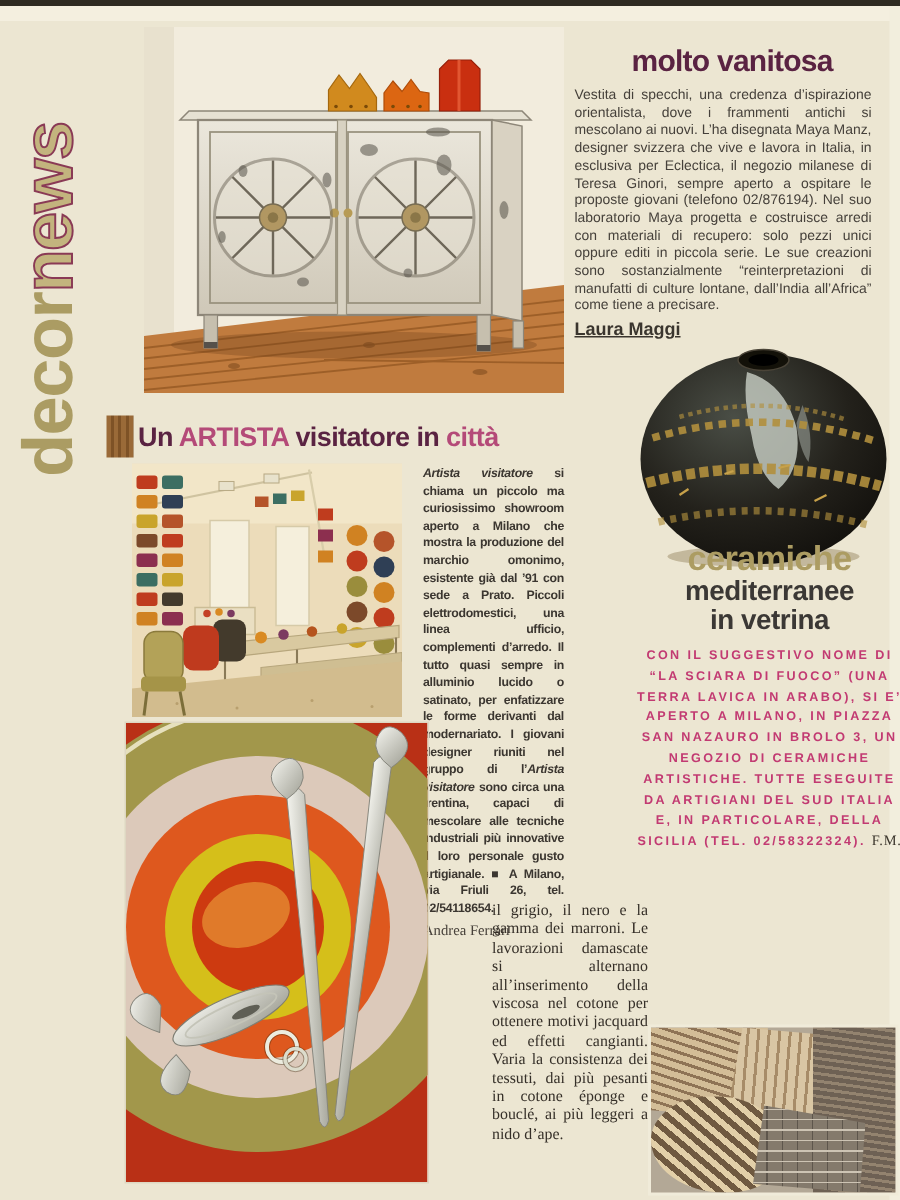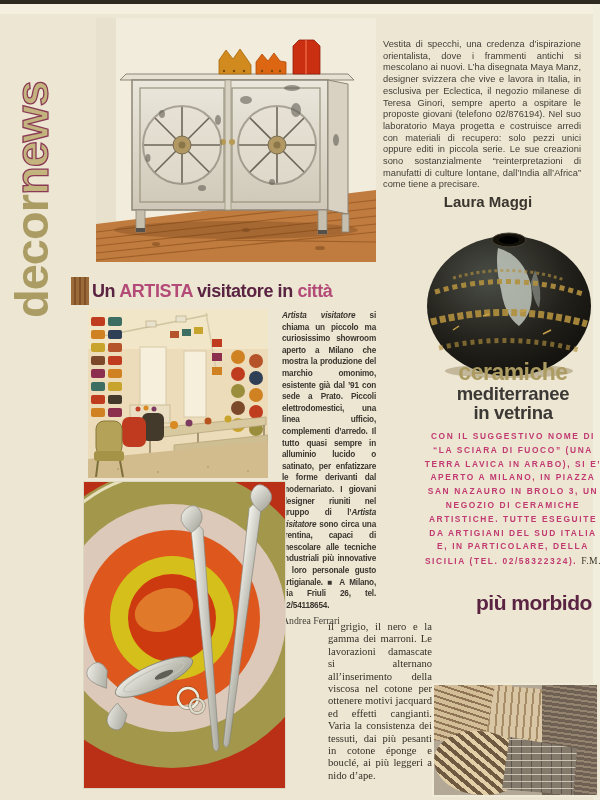--- a/index.html
+++ b/index.html
@@ -49,21 +49,21 @@
        background-image:repeating-linear-gradient(0deg,transparent 0 6px,#cdc4b4 6px 7px),
                         repeating-linear-gradient(90deg,transparent 0 9px,#5e564c 9px 10px);
        clip-path:polygon(10% 0,100% 20%,95% 100%,0 90%);}
 
   
   .art-credenza{position:absolute;left:383px;top:33px;width:210px;}
   .t-line1{font-size:21px;font-weight:bold;color:#5a2342;letter-spacing:-0.5px;line-height:23px;white-space:nowrap;}
   .gold{color:#ac9c62;}
   .t-line2{font-size:20px;font-weight:bold;color:#5a2342;letter-spacing:-0.5px;line-height:21px;margin-left:38px;margin-top:-2px;}
   .cred-body{margin:6px 12px 0 0;font-size:9.3px;line-height:11.7px;text-align:justify;color:#45403a;}
-  .author-r{margin:2px 0 0 0;text-align:center;font-weight:bold;font-size:15px;color:#3a352e;}
+  .author-r{margin:2px 0 0 0;text-align:left;font-weight:bold;font-size:12px;color:#3a352e;text-decoration:underline;}
 
   
   .t-artista{position:absolute;left:92px;top:281px;font-size:18px;font-weight:bold;color:#5a2342;letter-spacing:-0.4px;white-space:nowrap;}
   .mag{color:#b44a78;}
   .artista-col{position:absolute;left:282px;top:310px;width:94px;}
   .artista-body{margin:0;font-size:8.2px;font-weight:bold;line-height:11.6px;letter-spacing:-0.2px;text-align:justify;color:#3b3630;}
   .ital{font-style:italic;}
   .artista-author{margin:4px 0 0 0;font-family:"Liberation Serif",serif;font-size:9.8px;color:#47413a;}
 
   
@@ -176,20 +176,21 @@
         <circle cx="138" cy="53" r="1.2"></circle>
         <circle cx="148" cy="53" r="1.2"></circle>
         <circle cx="166" cy="53" r="1.2"></circle>
         <circle cx="176" cy="53" r="1.2"></circle>
         <circle cx="184" cy="53" r="1.2"></circle>
       </g>
 </svg>
 </div>
 
 <div class="art-credenza">
+  <div class="t-line2">molto vanitosa</div>
   <p class="cred-body">Vestita di specchi, una credenza d’ispirazione orientalista, dove i frammenti antichi si mescolano ai nuovi. L’ha disegnata Maya Manz, designer svizzera che vive e lavora in Italia, in esclusiva per Eclectica, il negozio milanese di Teresa Ginori, sempre aperto a ospitare le proposte giovani (telefono 02/876194). Nel suo laboratorio Maya progetta e costruisce arredi con materiali di recupero: solo pezzi unici oppure editi in piccola serie. Le sue creazioni sono sostanzialmente “reinterpretazioni di manufatti di culture lontane, dall’India all’Africa” come tiene a precisare.</p>
   <p class="author-r">Laura Maggi</p>
 </div>
 
 <div class="t-artista">
   <span>Un</span>
   <span class="mag">ARTISTA</span>
   <span>visitatore in</span>
   <span class="mag">città</span>
 </div>
@@ -366,21 +367,20 @@
     <ellipse cx="80" cy="197" rx="10" ry="3" fill="#5f5f55"></ellipse>
   </g>
   <circle cx="104" cy="216" r="10" fill="none" stroke="#3c2a10" stroke-width="4" opacity="0.4"></circle>
   <circle cx="104" cy="216" r="10" fill="none" stroke="#ececdf" stroke-width="2.6"></circle>
   <circle cx="113" cy="224" r="7" fill="none" stroke="#3c2a10" stroke-width="3.5" opacity="0.4"></circle>
   <circle cx="113" cy="224" r="7" fill="none" stroke="#dcdccc" stroke-width="2.2"></circle>
 </svg>
 </div>
 
 <div class="art-autunno">
-  <div class="aut-l2">più morbido</div>
   <p class="aut-body aut-narrow"><span>il grigio, il nero e la gamma dei marroni. Le lavorazioni damascate si alternano all’inserimento della viscosa nel cotone per ottenere motivi jacquard ed effetti cangianti. Varia la consistenza dei tessuti, dai più pesanti in cotone éponge e bouclé, ai più leggeri a nido d’ape. </span></p>
 </div>
 
 <div class="photo photo-towels">
   <div class="tw1"></div>
   <div class="tw2"></div>
   <div class="tw3"></div>
   <div class="tw4"></div>
   <div class="tw5"></div>
 </div>

